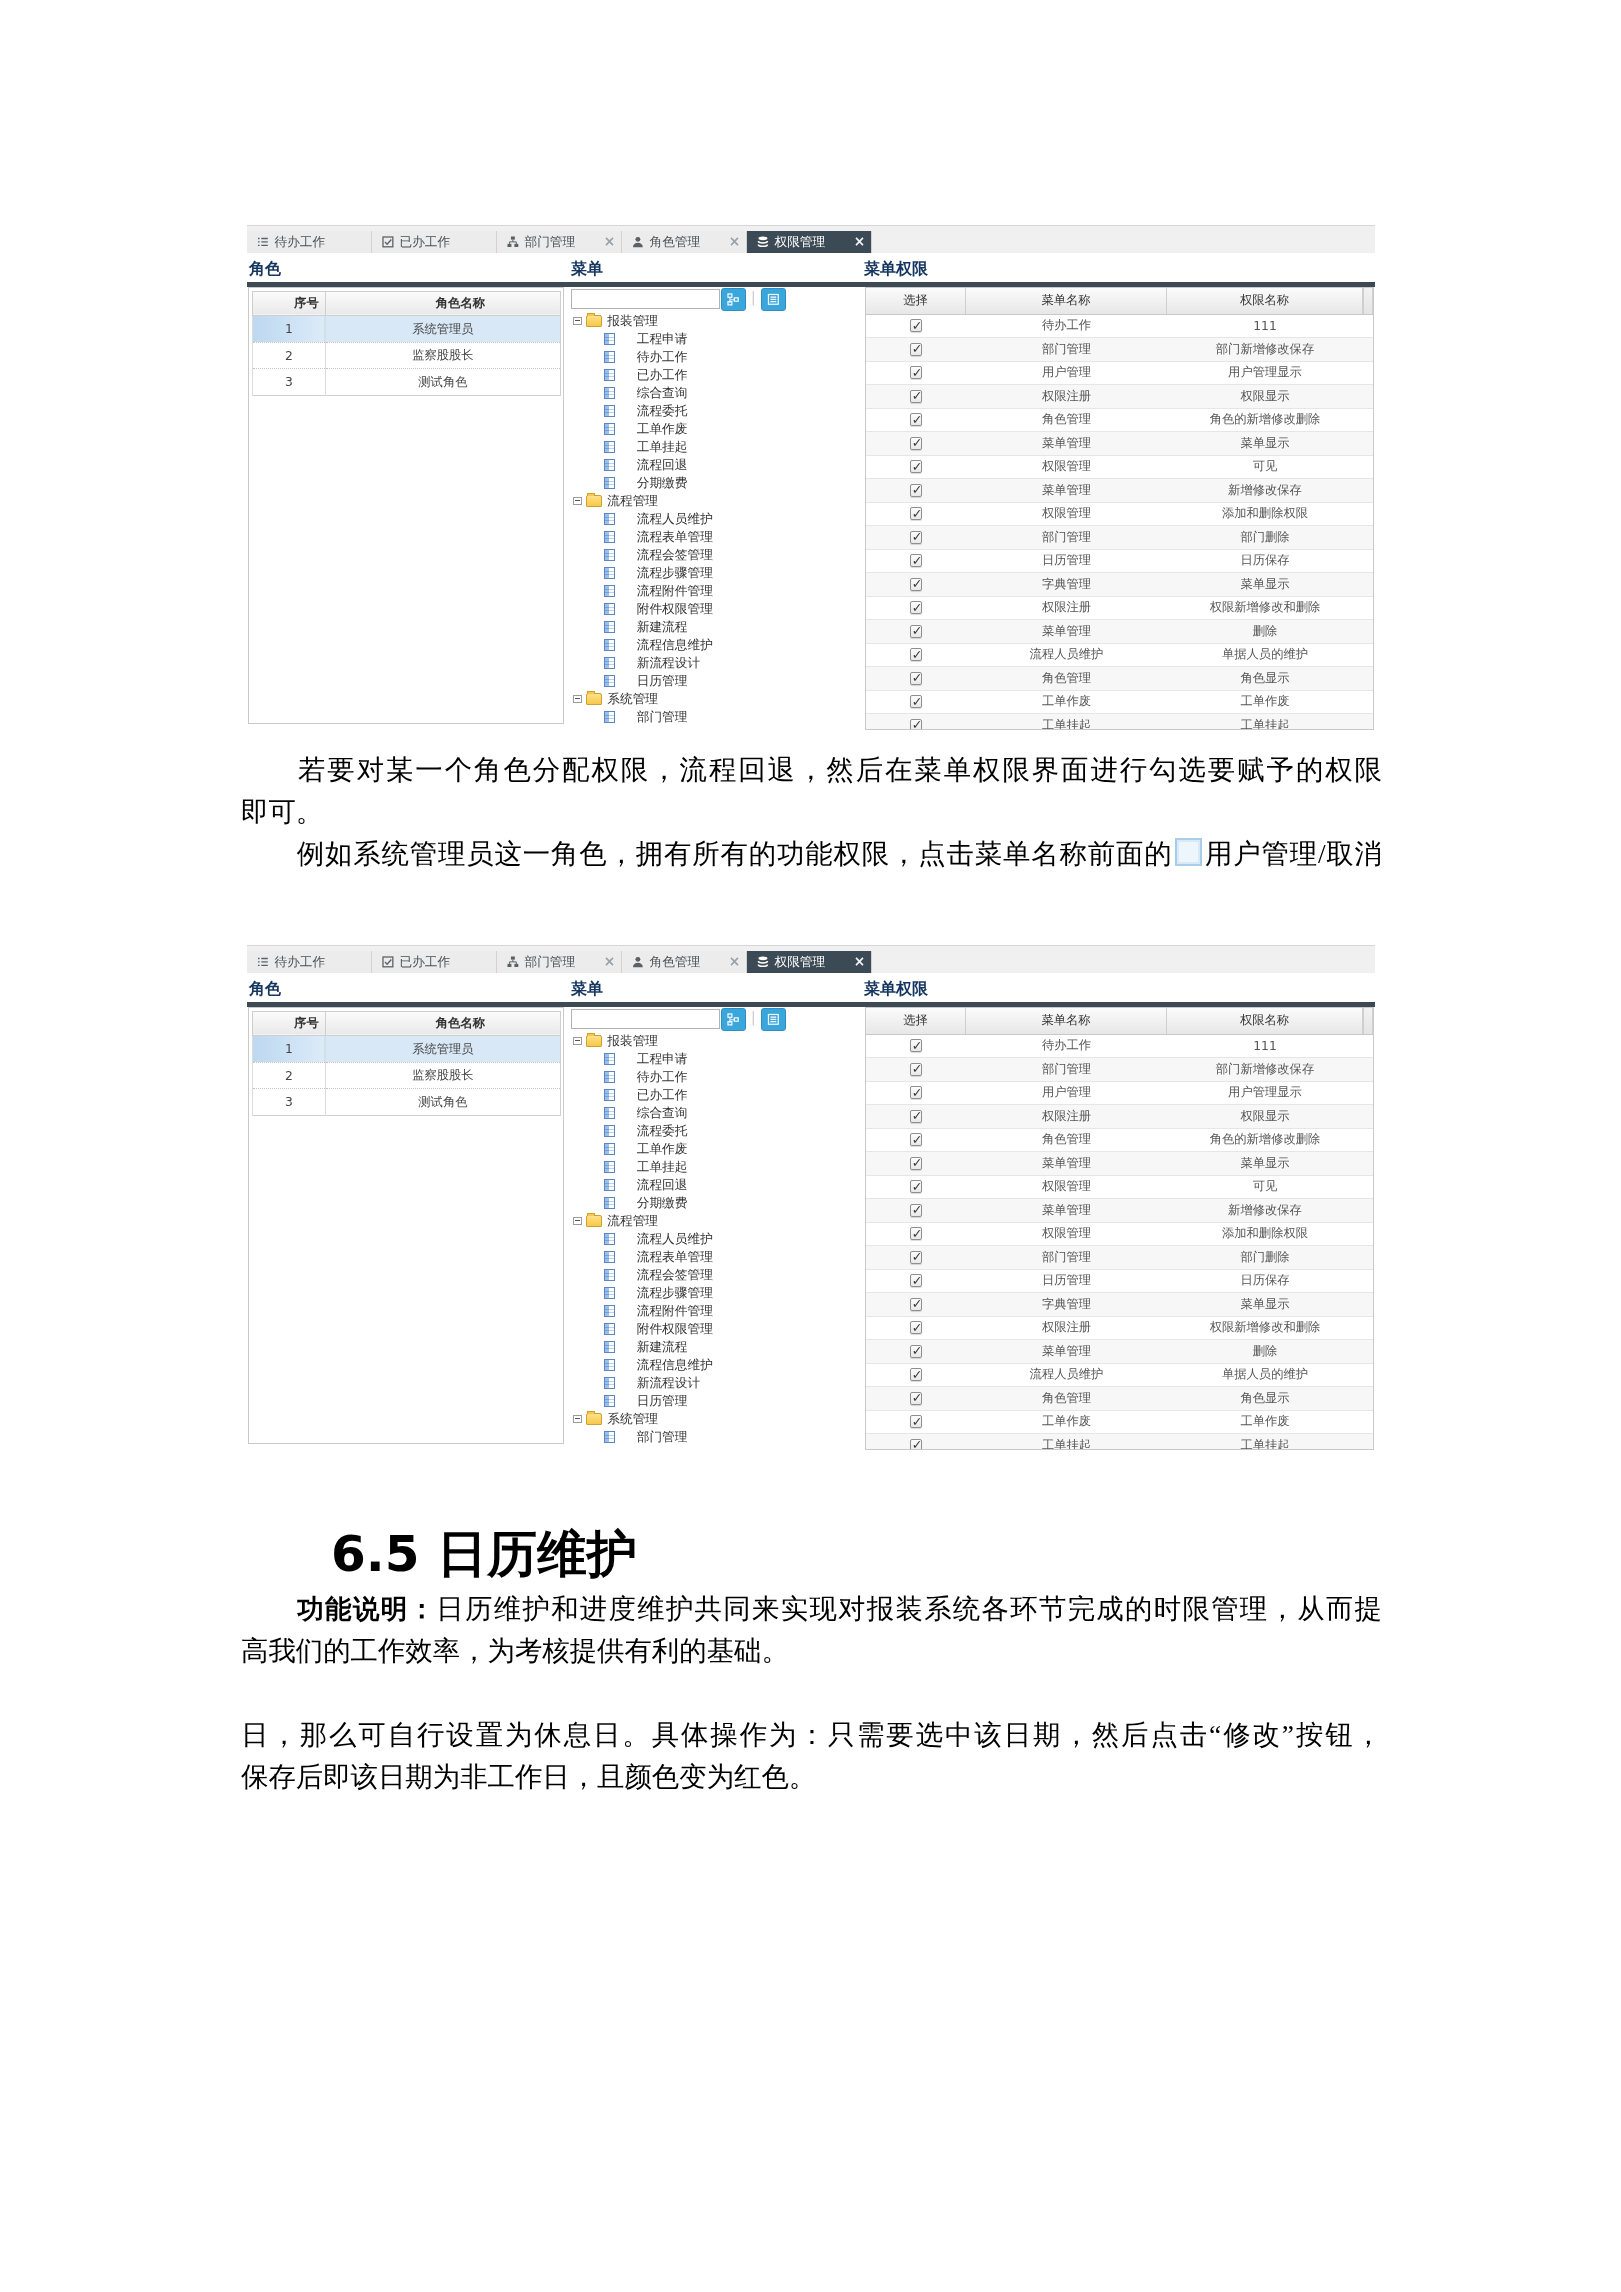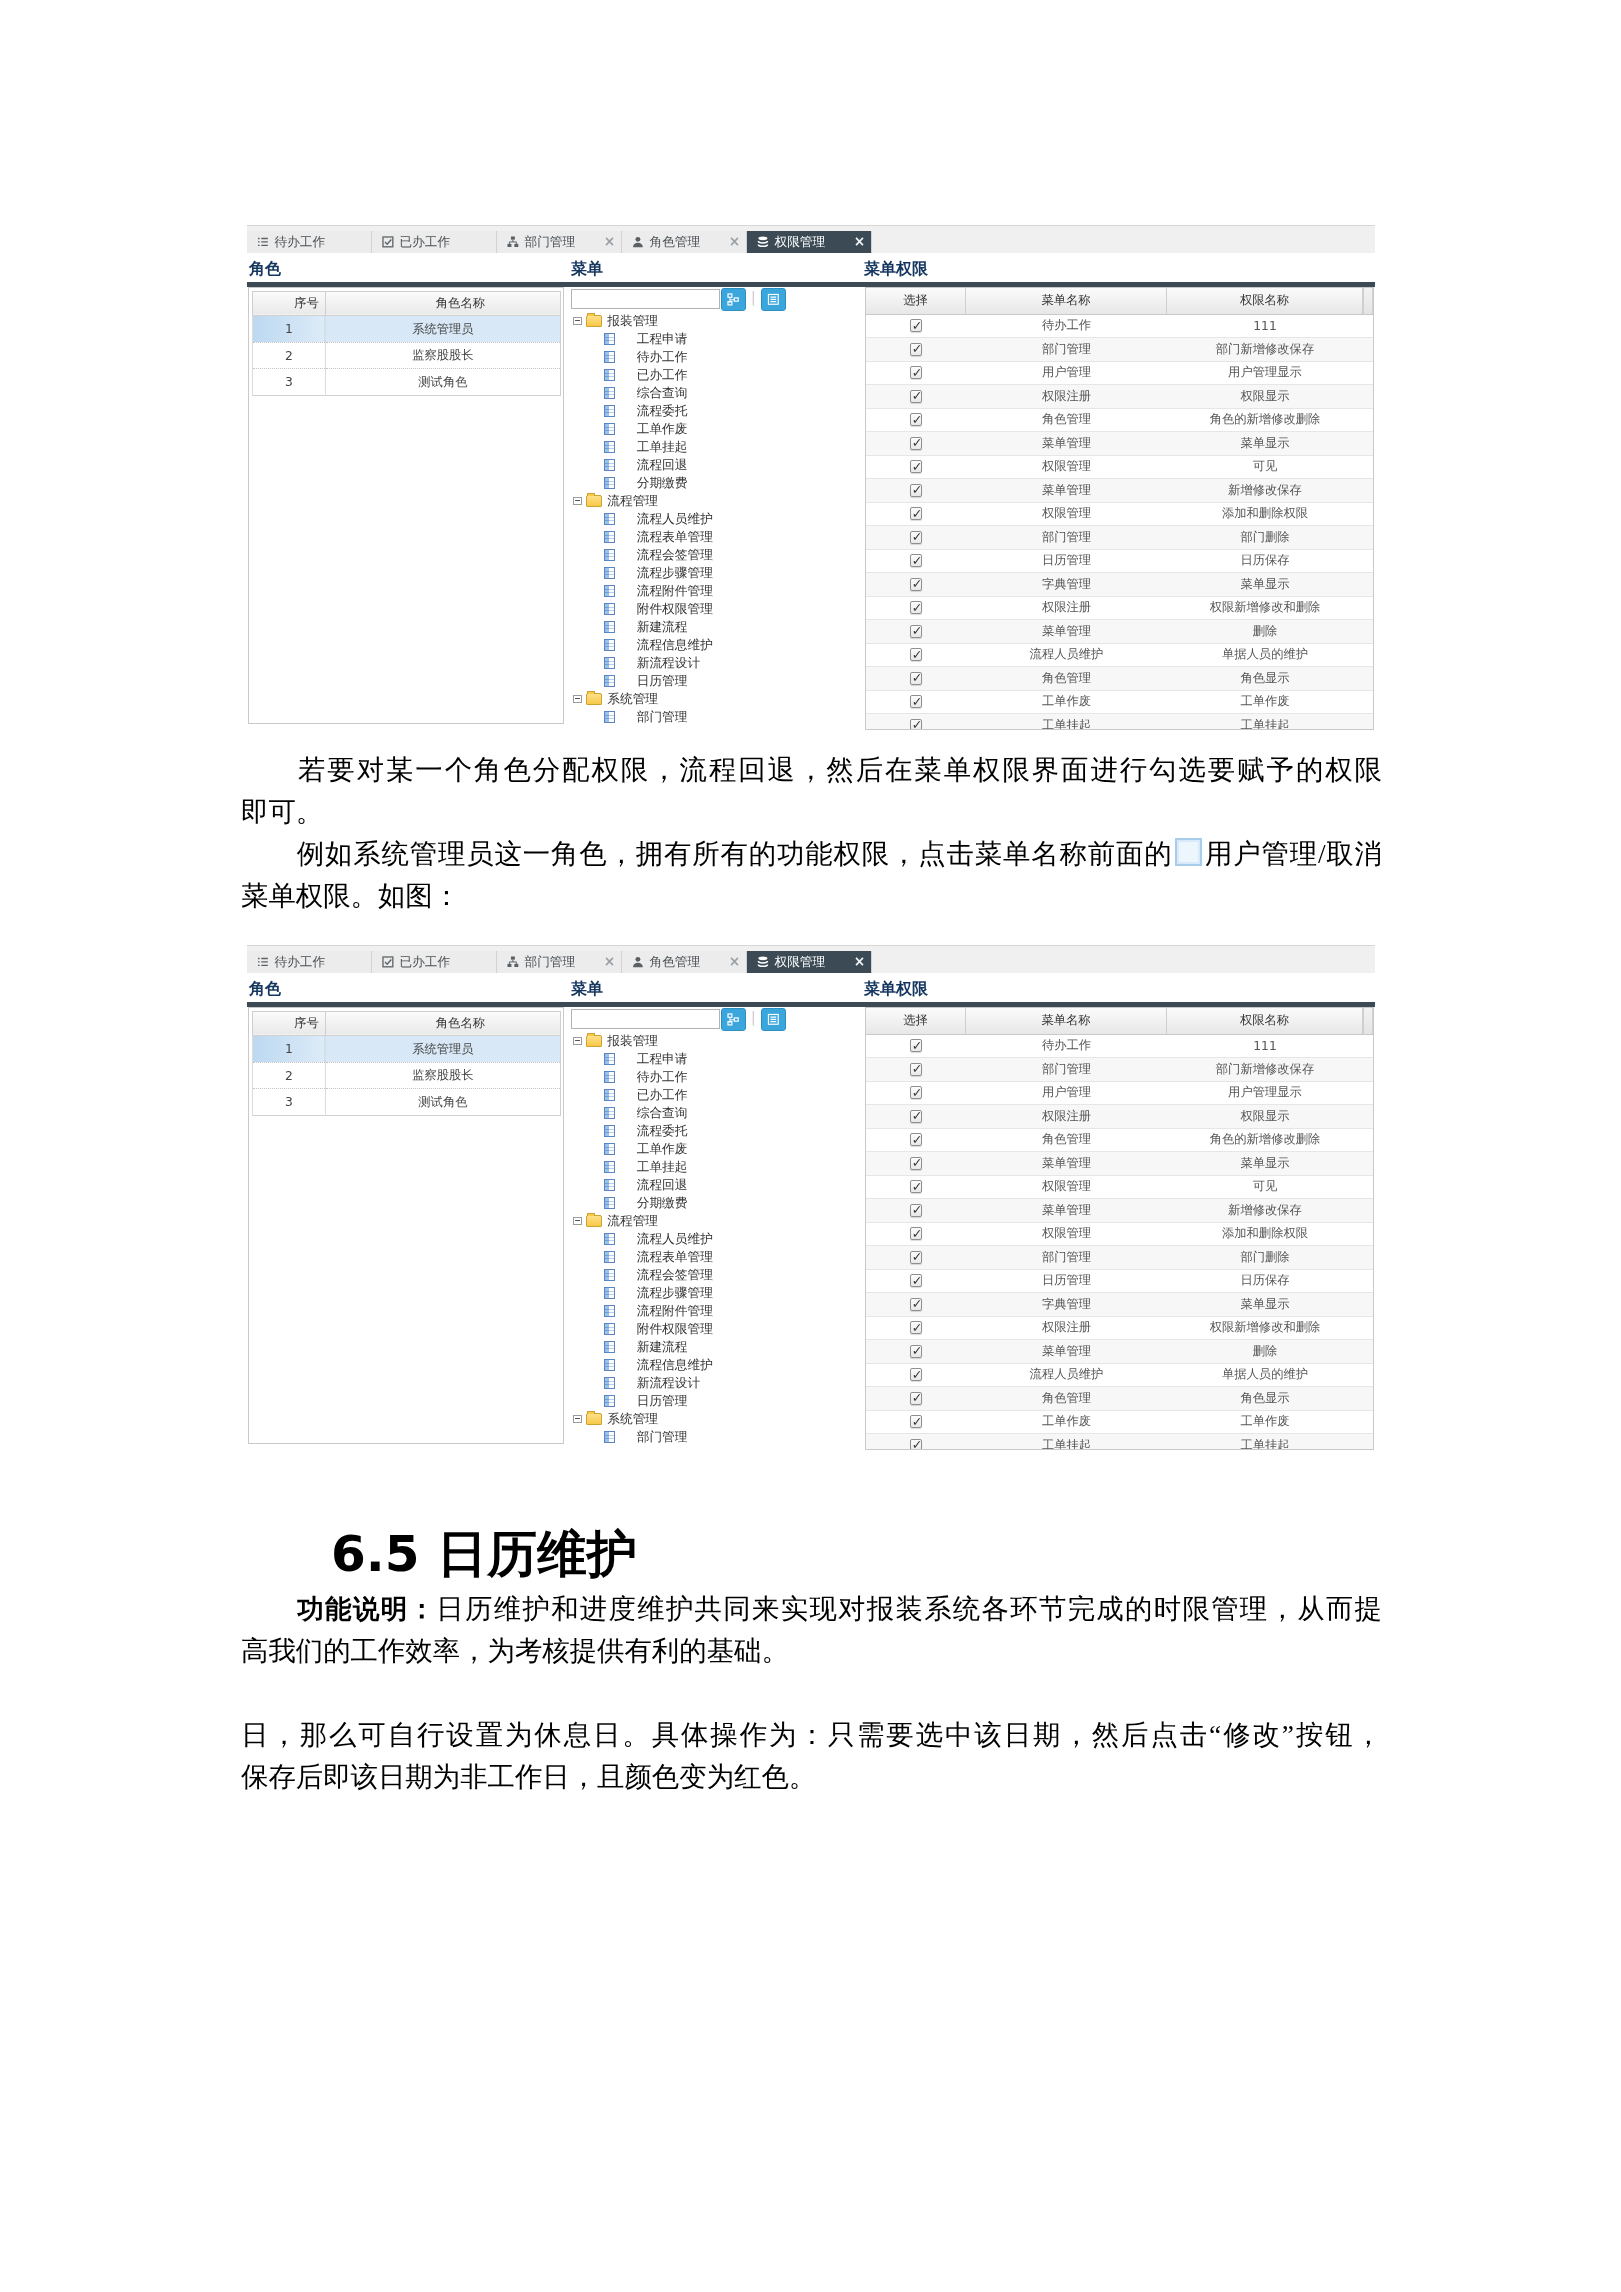--- a/index.html
+++ b/index.html
@@ -36,21 +36,21 @@
   .sectionlabels{position:absolute;top:27.4px;left:0;width:100%;height:28px;background:#fff;}
   .seclabel{position:absolute;top:5.9px;font-size:16px;font-weight:bold;color:#15365f;white-space:nowrap;}
   .darkbar{position:absolute;top:56px;left:0;width:100%;height:4.9px;background:#3b4a54;}
 
   
   .roles-box{position:absolute;left:1px;top:61px;width:316px;height:437px;background:#fff;
              border:1px solid #c9c9c9;box-sizing:border-box;}
   .roles-table{position:absolute;left:2.9px;top:2.9px;width:309px;border:1px solid #d0d0d0;
                border-collapse:collapse;font-size:12.3px;color:#444;}
   .roles-table th{height:21.6px;background:linear-gradient(#fbfbfb,#e9e9e9);border:1px solid #cfcfcf;
-                  font-weight:normal;color:#333;padding-left:36px;}
+                  font-weight:bold;color:#333;padding-left:36px;}
   .roles-table td{height:23.5px;text-align:center;border-left:1px solid #dcdcdc;
                   border-top:1px dotted #c4c4c4;background:#fff;}
   .roles-table tr.selected td{background:#d9e8f6;}
   .roles-table tr.selected td.numcell{background:linear-gradient(90deg,#bcd8f0,#dcebf8);}
 
   
   .search-input{position:absolute;left:324px;top:63px;width:141px;height:17.6px;border:1px solid #b3b3b3;
                 background:#fff;font-size:11.8px;padding:0 2.9px;}
   .tool-btn{position:absolute;top:62px;width:24.5px;height:22.5px;background:#3aa6dc;border:1px solid #2e8fc2;
             border-radius:2.9px;display:flex;align-items:center;justify-content:center;box-sizing:border-box;}
@@ -496,21 +496,20 @@
   </div>
 </div>
 
   <div class="docline jstretch" style="top:749px">
     <span class="indent"></span><span>若要对某一个角色分配权限，流程回退，然后在菜单权限界面进行勾选要赋予的权限</span>
   </div>
   <div class="docline" style="top:791px">即可。</div>
   <div class="docline jstretch" style="top:833px">
     <span class="indent"></span><span>例如系统管理员这一角色，拥有所有的功能权限，点击菜单名称前面的</span><span class="inline-checkbox"></span><span>用户管理/取消</span>
   </div>
-  <div class="docline" style="top:875px">菜单权限。如图：</div>
 
   <div class="shot-slot" style="position:absolute;left:0;top:945px;width:100%;">
   <div class="shot">
     <div class="tabstrip"></div>
     <div class="tabs">
       <div class="tab">
         <svg class="ticon" viewBox="0 0 12 12">
           <path d="M1 2.5h1.6M4.4 2.5H11M1 6h1.6M4.4 6H11M1 9.5h1.6M4.4 9.5H11" stroke="#5a6166" stroke-width="1.4" fill="none"></path>
         </svg>
         <span class="lbl">待办工作</span>

